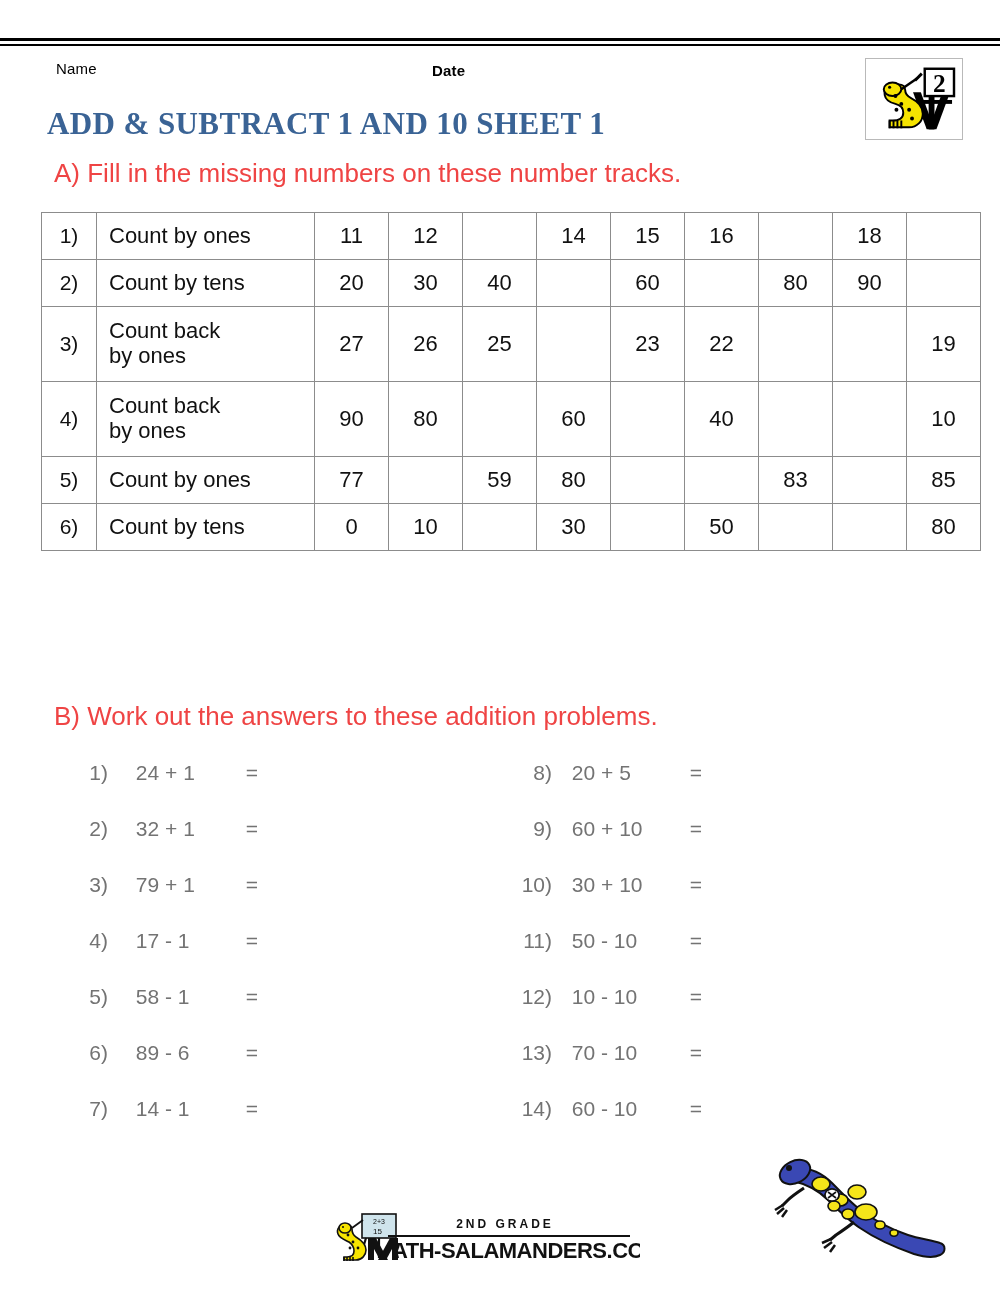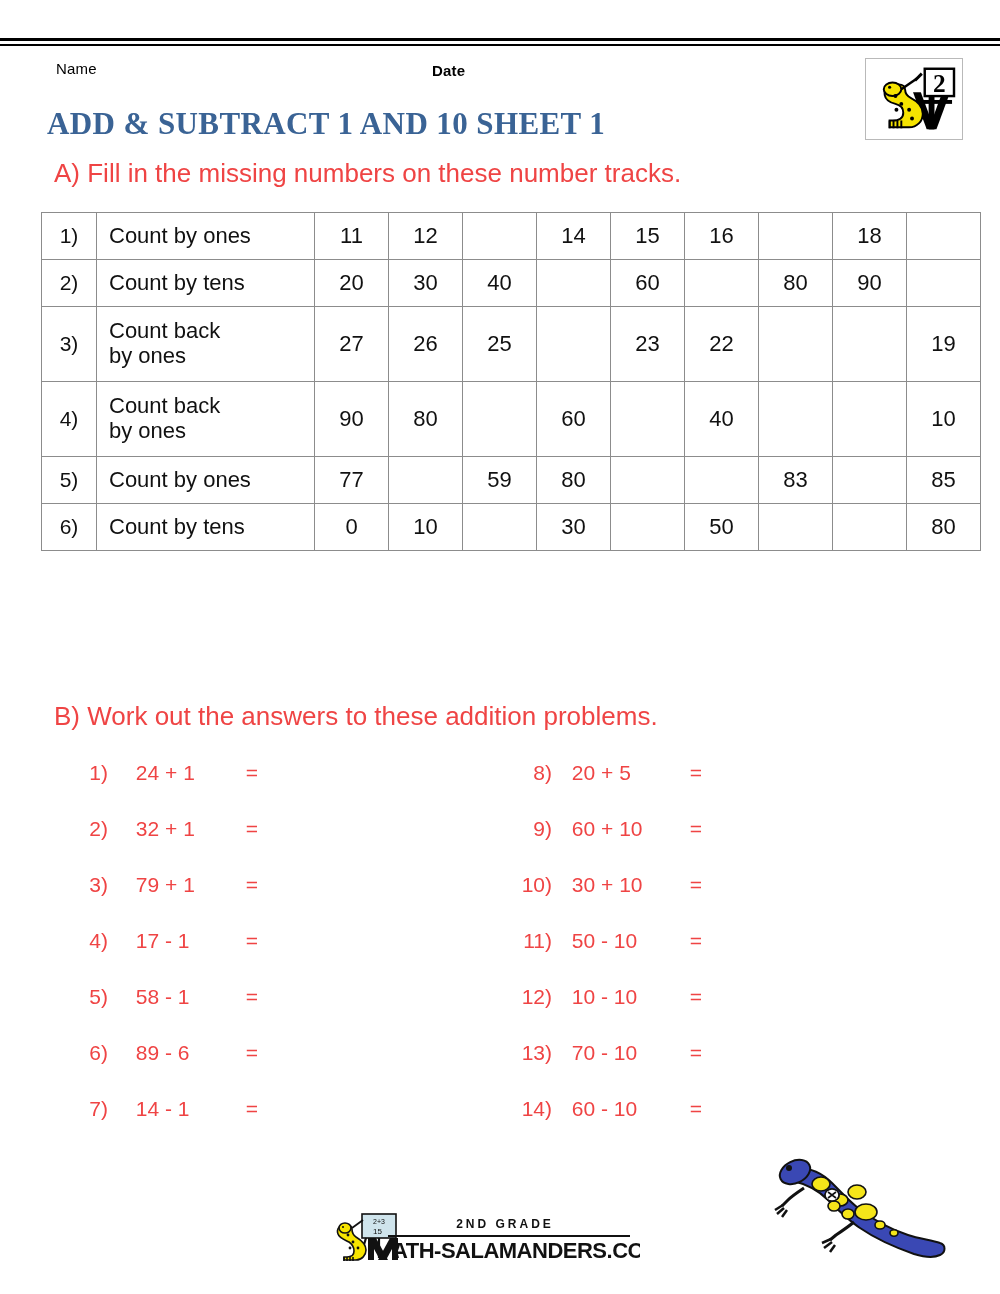--- a/index.html
+++ b/index.html
@@ -112,21 +112,21 @@
   .track-table td.cell {
     width: 73px;
   }
   .track-table tr.tall td { height: 74px; }
   .track-table td.col-label .label-line { display: block; }
 
   
   .problem-row {
     position: absolute;
     font-size: 21px;
-    color: #ef4444;
+    color: #737373;
     white-space: nowrap;
   }
   .problem-row .p-index {
     display: inline-block;
     width: 46px;
     text-align: right;
   }
   .problem-row .p-expr {
     display: inline-block;
     width: 104px;

